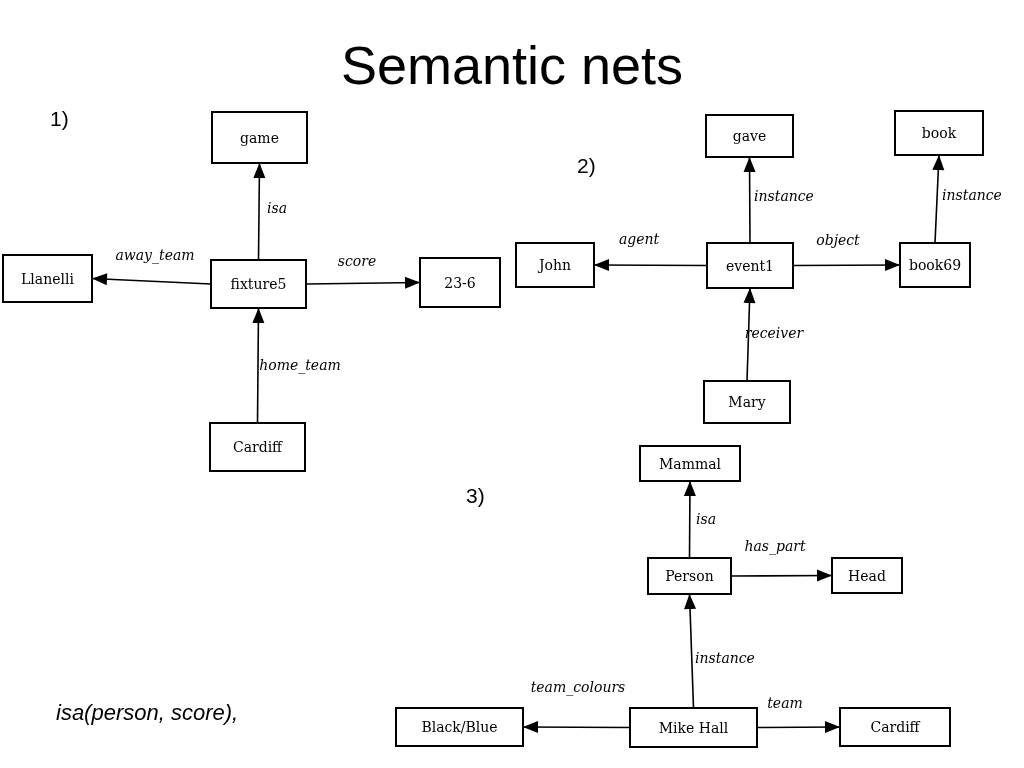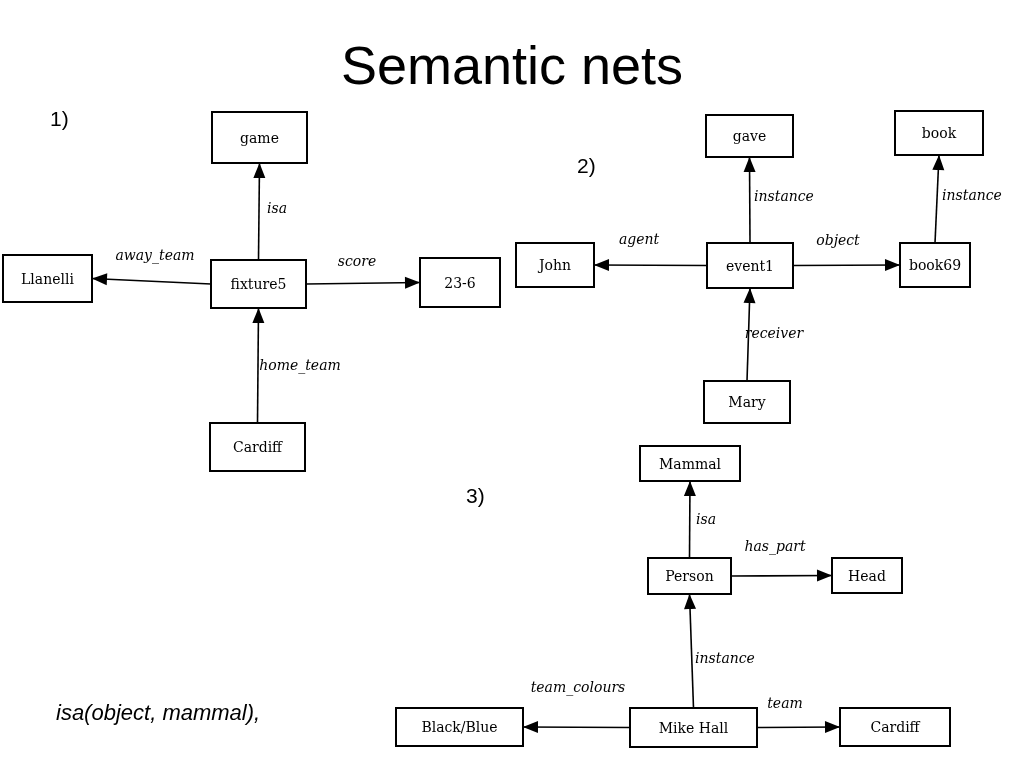--- a/index.html
+++ b/index.html
@@ -245,18 +245,18 @@
           <text x="693.5" y="728.5" class="node-label">Mike Hall</text>
         </g>
         <g>
           <rect x="840" y="708" width="110" height="38" class="node-box"></rect>
           <text x="895" y="728" class="node-label">Cardiff</text>
         </g>
       </g>
     </svg>
 
   <div class="prolog-block">
-    <span class="prolog-line">isa(object, mammal),</span>
+    <span class="prolog-line">isa(person, score),</span>
     
     
   </div>
 
 </div>
 
 </body></html>

